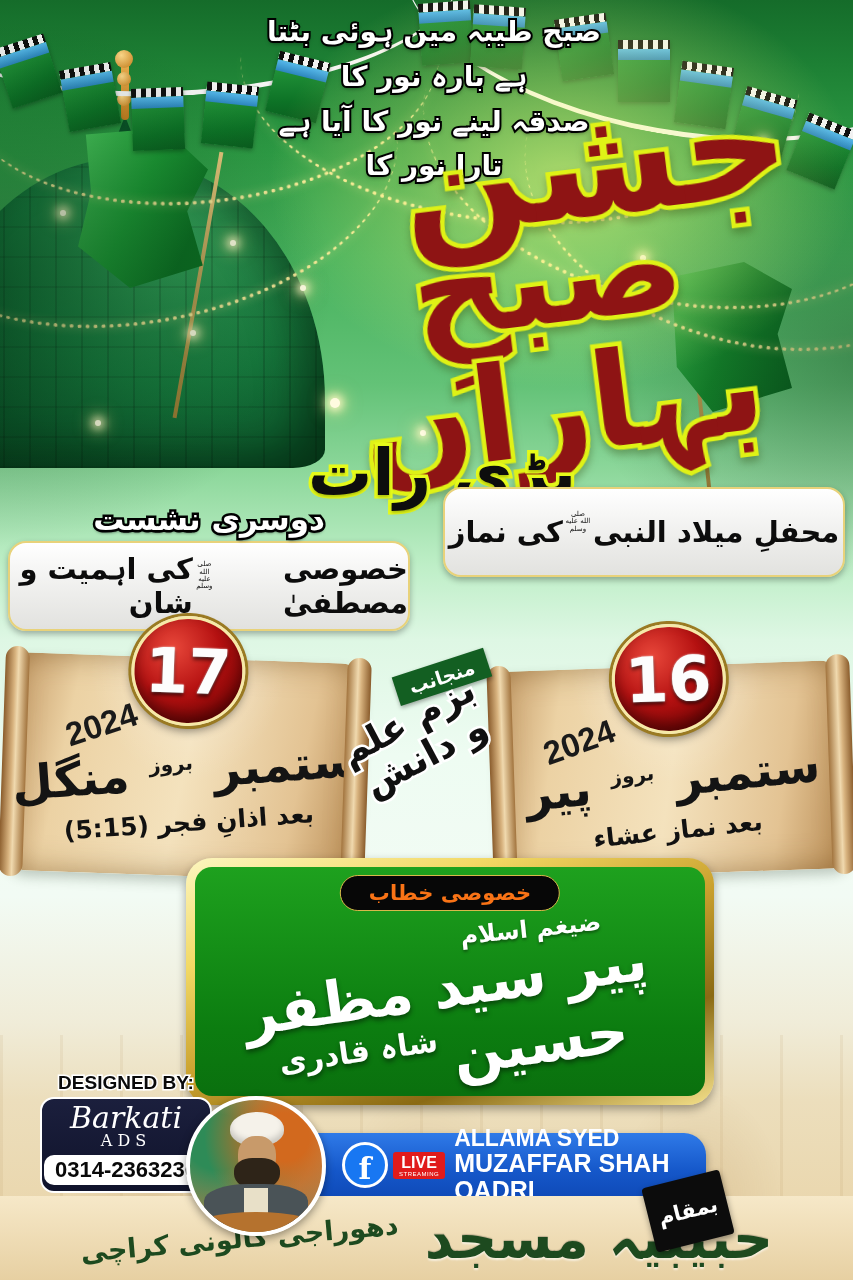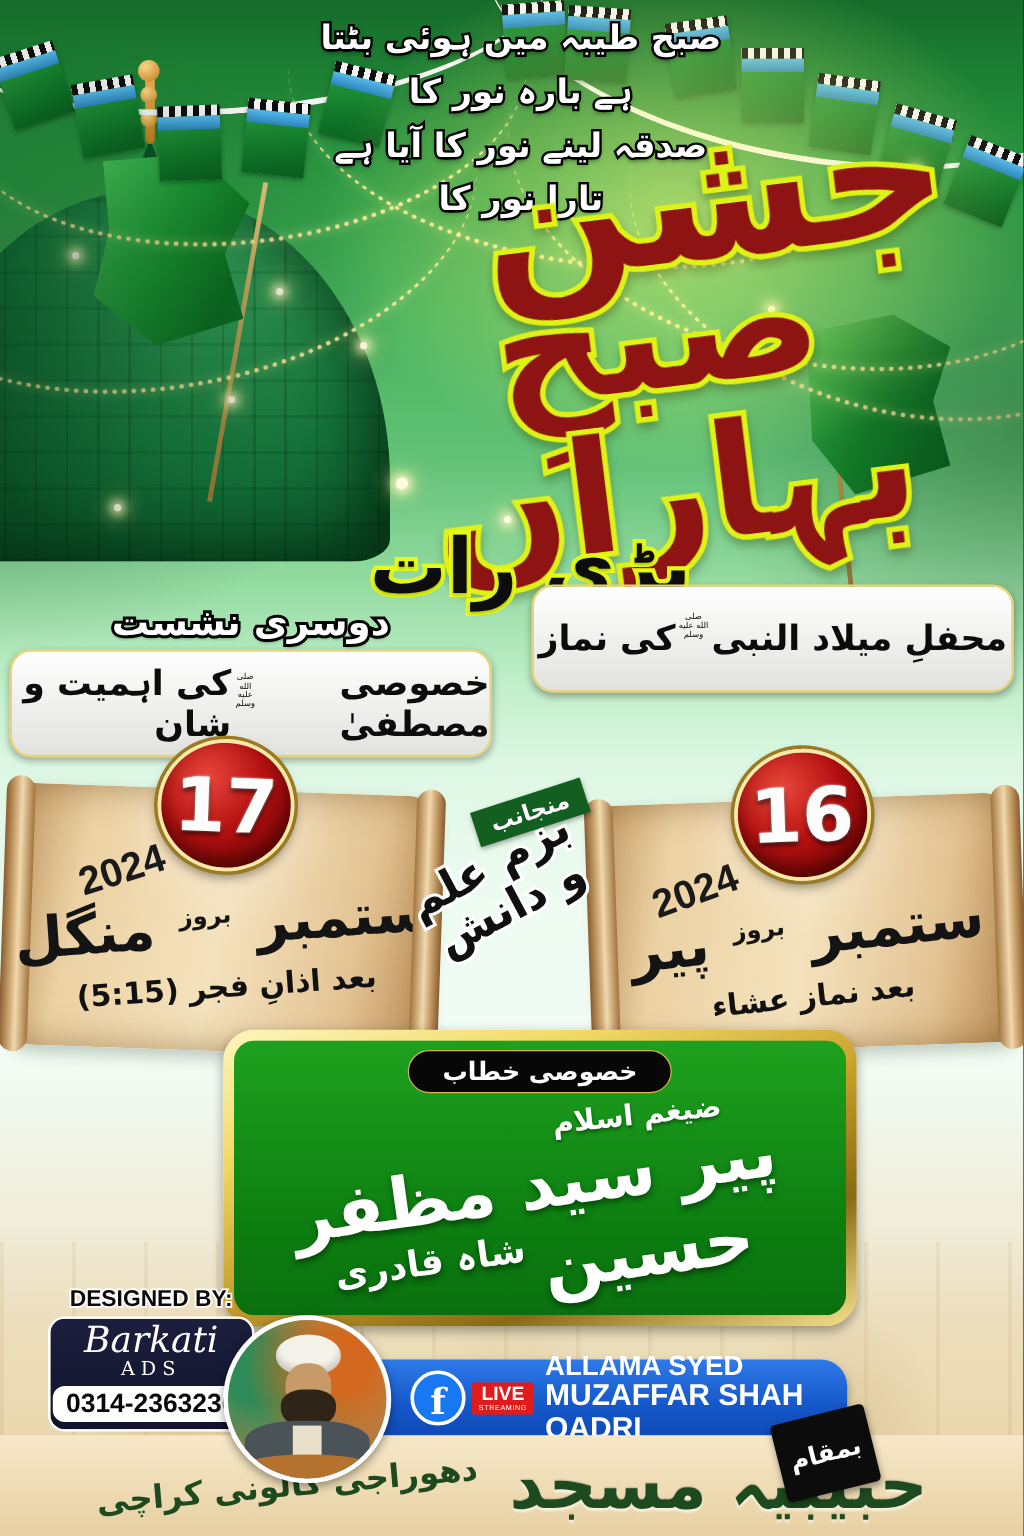--- a/index.html
+++ b/index.html
@@ -108,21 +108,21 @@
   .org-name{position:absolute;left:336px;top:700px;width:162px;z-index:3;transform:rotate(-28deg);
     direction:rtl;text-align:center;font-size:37px;font-weight:bold;color:#101010;line-height:1.05;
     -webkit-text-stroke:5px #ffffff;paint-order:stroke;}
   
   .special-panel{position:absolute;left:186px;top:858px;width:528px;height:247px;z-index:3;
     border-radius:26px;border:9px solid transparent;box-sizing:border-box;
     background:linear-gradient(180deg,#1ea11e,#0c7d10 70%,#0a700e) padding-box,
       linear-gradient(160deg,#fdf6c0,#f2d965 25%,#caa12e 50%,#8a6a14 75%,#f4e08a) border-box;
     box-shadow:0 4px 10px rgba(0,0,0,.35);}
   .khitab-pill{position:absolute;top:8px;left:50%;transform:translateX(-50%);direction:rtl;
-    background:#070707;color:#ffffff;font-size:21px;font-weight:bold;padding:5px 28px;border-radius:999px;
+    background:#070707;color:#f97316;font-size:21px;font-weight:bold;padding:5px 28px;border-radius:999px;
     white-space:nowrap;border:1px solid #d9b84a;}
   .zaigham{position:absolute;top:48px;right:104px;color:#fff;font-size:24px;font-weight:bold;
     transform:rotate(-6deg);direction:rtl;text-shadow:0 2px 3px rgba(0,0,0,.4);}
   .speaker-name{position:absolute;top:86px;left:0;width:100%;text-align:center;transform:rotate(-8deg);
     direction:rtl;color:#fff;text-shadow:0 3px 5px rgba(0,0,0,.45);}
   .speaker-name .big{font-size:58px;font-weight:bold;}
   .speaker-name .small{font-size:30px;font-weight:bold;display:inline-block;transform:translateY(-26px);margin-right:8px;}
   
   .designer{position:absolute;left:40px;top:1072px;width:172px;text-align:center;z-index:5;}
   .designer .lbl{font-family:"Liberation Sans",sans-serif;font-size:19px;font-weight:bold;color:#0a0a0a;

